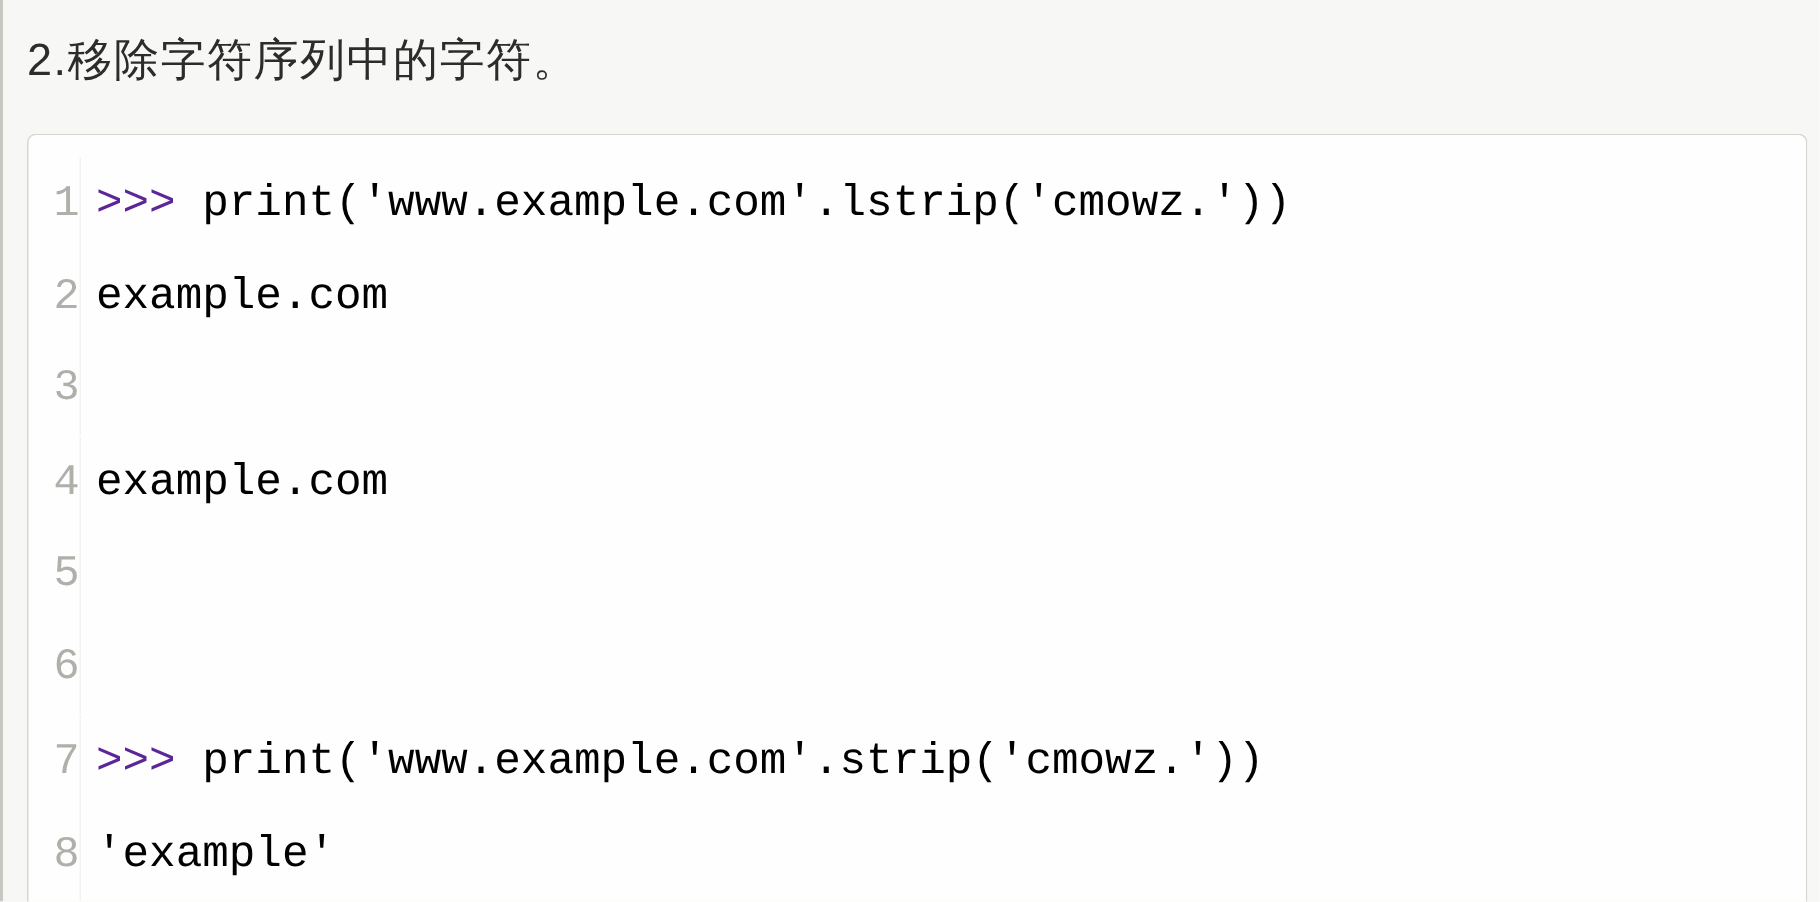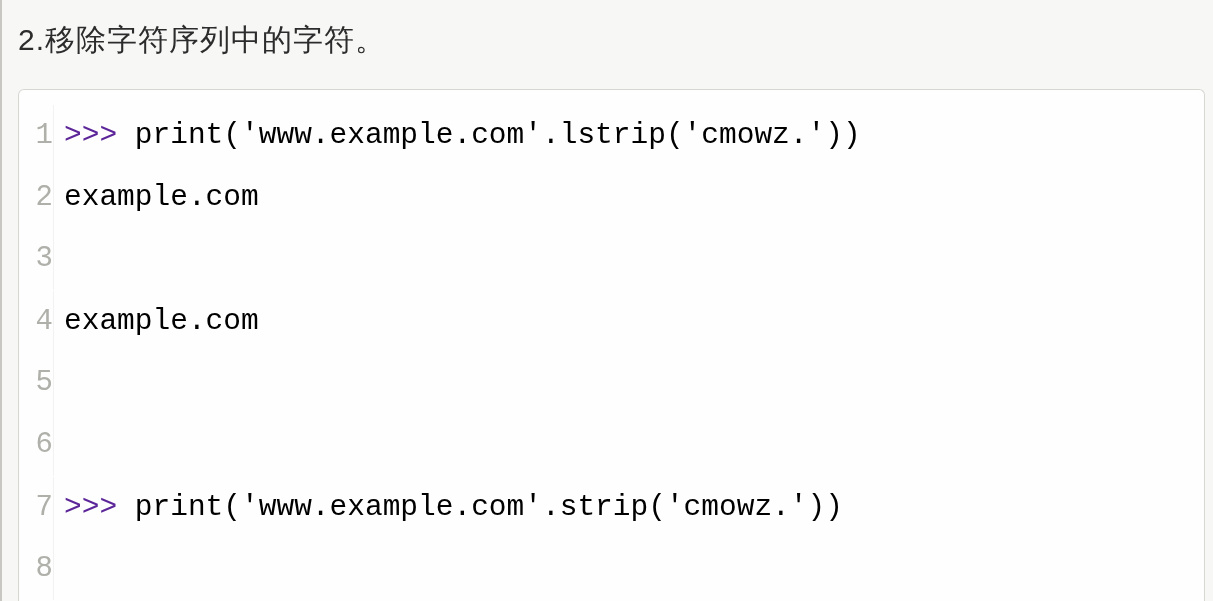--- a/index.html
+++ b/index.html
@@ -88,15 +88,16 @@
       </div>
       <div class="line">
         <div class="gutter">6</div>
       </div>
       <div class="line">
         <div class="gutter">7</div>
         <div class="code"><span class="p">&gt;&gt;&gt;</span><span> print(</span><span class="s">'www.example.com'</span><span>.strip(</span><span class="s">'cmowz.'</span><span>))</span></div>
       </div>
       <div class="line">
         <div class="gutter">8</div>
+        <div class="code"><span class="s">'example'</span></div>
       </div>
     </div>
 </div>
 
 </body></html>

